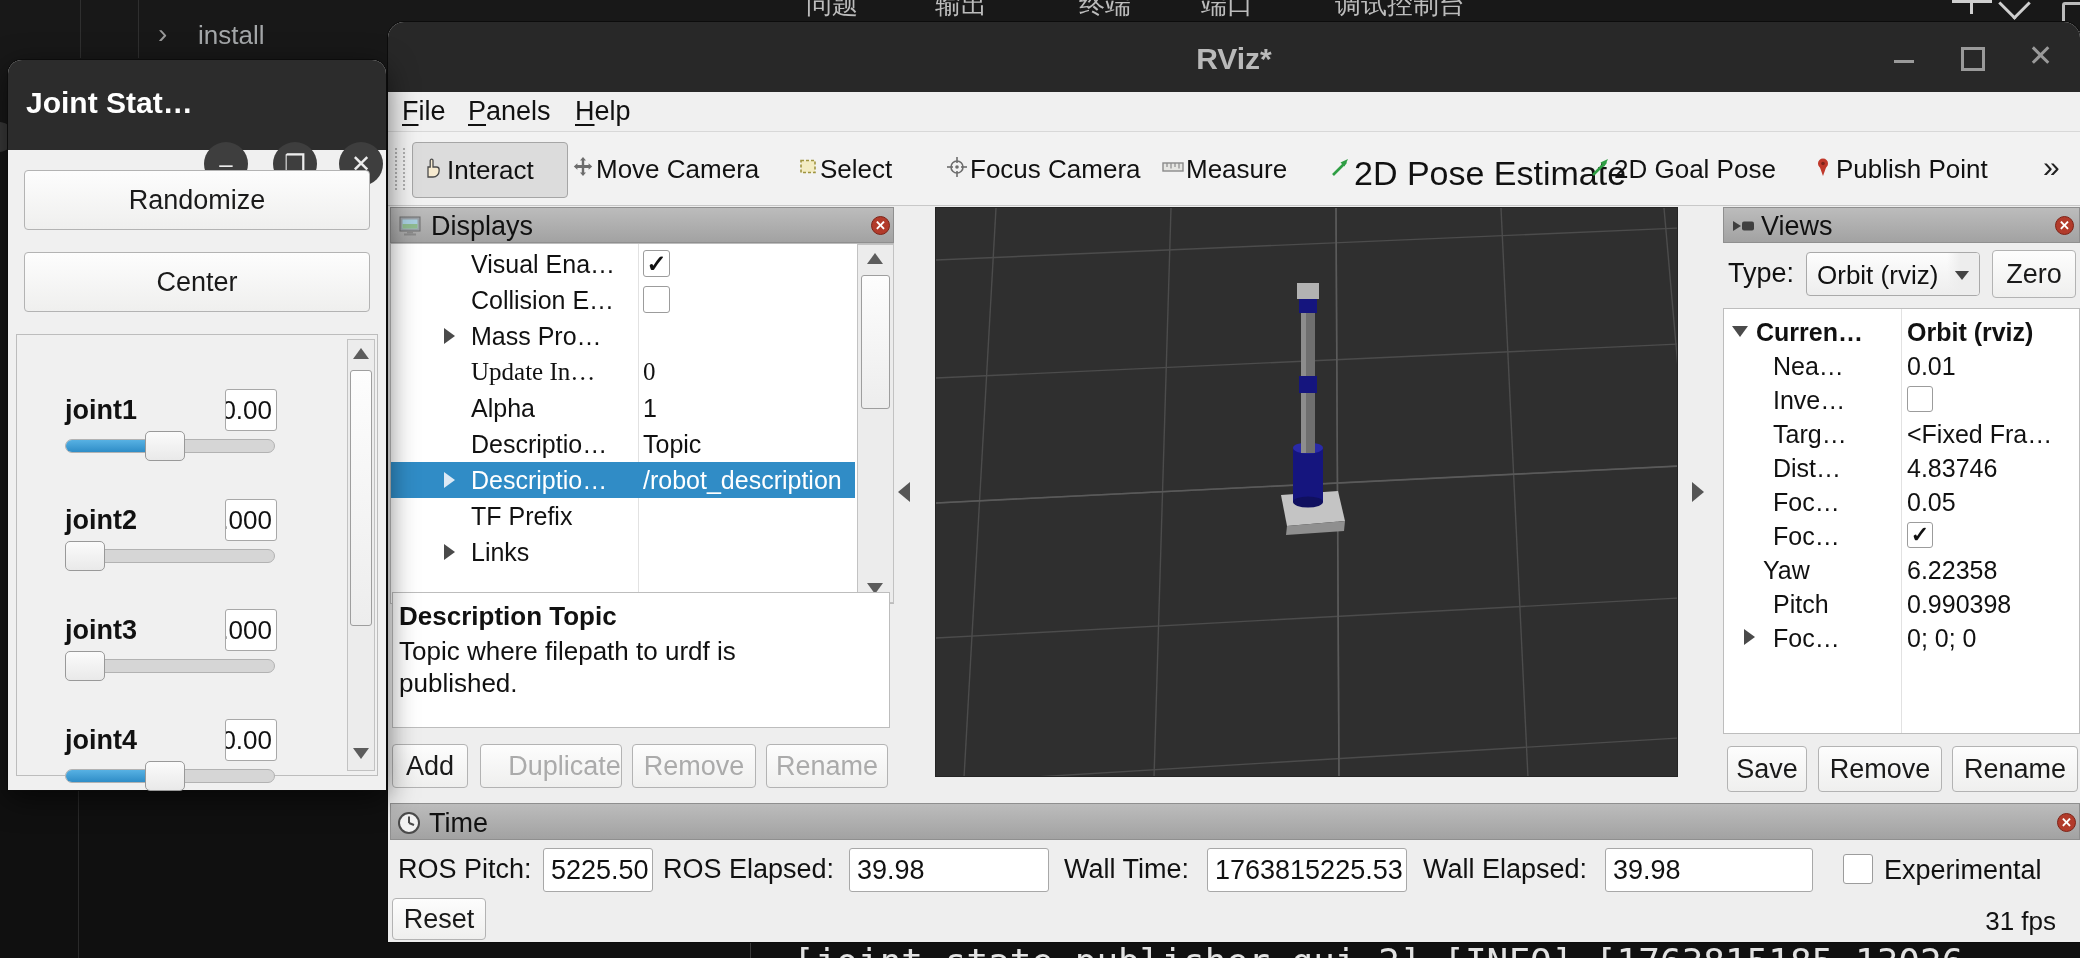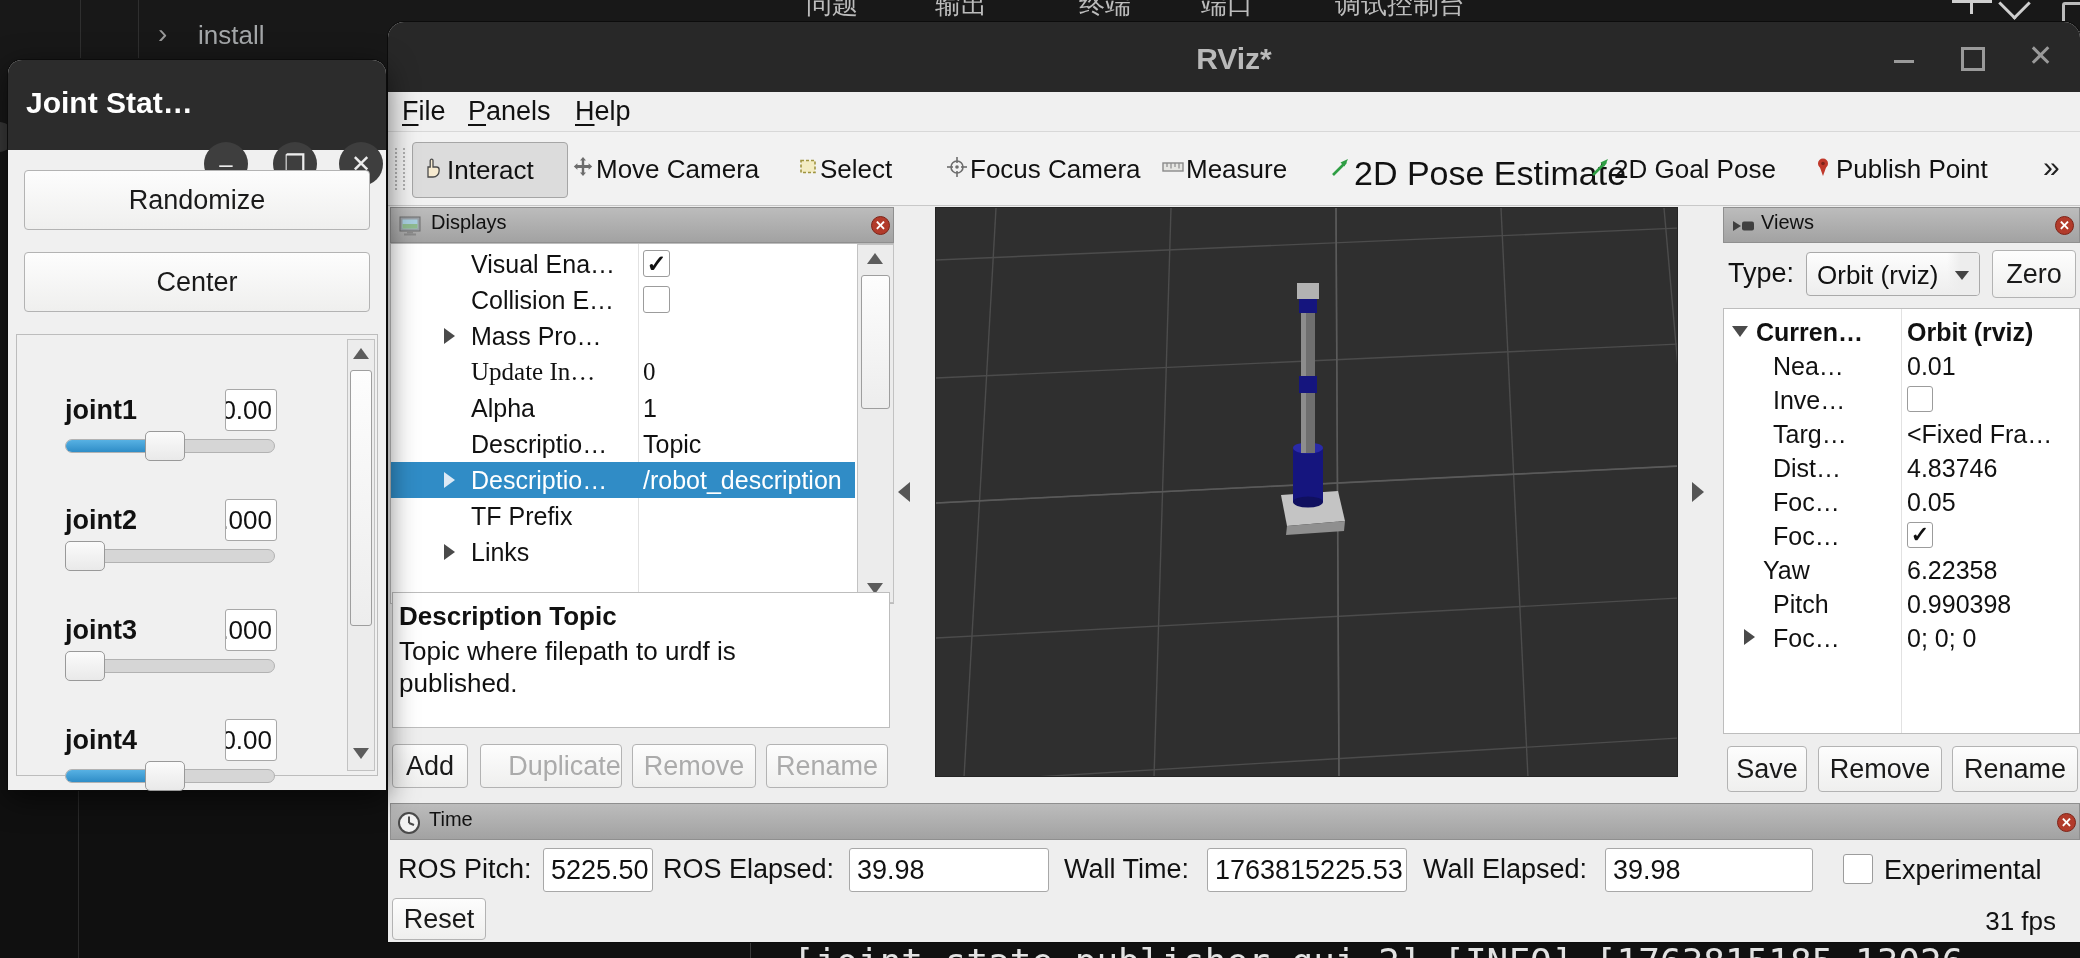--- a/index.html
+++ b/index.html
@@ -19,21 +19,21 @@
   
   .btn{background:linear-gradient(#fdfdfd,#efefee);border:1px solid #b3b3b3;border-radius:4px;
        color:#1a1a1a;text-align:center;box-sizing:border-box;}
   .btn.disabled{color:#ababab;}
   .inputbox{background:#fff;border:1px solid #a8a8a8;border-radius:3px;box-sizing:border-box;
             color:#111;overflow:hidden;}
   .cb{background:#fff;border:1px solid #9c9c9c;border-radius:3px;box-sizing:border-box;
       text-align:center;color:#111;}
   .tri{width:0;height:0;}
   .hdr{background:linear-gradient(#bcbcbc,#a2a2a2);border:1px solid #8f8f8f;box-sizing:border-box;}
-  .hdr-label{color:#111;font-size:20px;}
+  .hdr-label{color:#111;font-size:27px;}
   .redclose{width:19px;height:19px;border-radius:50%;background:#b23b2b;border:1px solid #7e2418;
             color:#fff;font-size:13px;line-height:17px;text-align:center;font-weight:bold;box-sizing:border-box;}
 
   
   #jsw{left:8px;top:60px;width:378px;height:730px;background:#f0f0f0;
        border-radius:14px 14px 0 0;box-shadow:0 0 0 1px #0c0c0c,0 8px 30px rgba(0,0,0,.6);}
   #jsw-titlebar{left:0;top:0;width:378px;height:90px;background:#2c2c2c;border-radius:14px 14px 0 0;}
   #jsw-title{left:18px;top:26px;color:#fff;font-size:30px;font-weight:bold;}
   .jsw-circle{width:44px;height:44px;border-radius:50%;background:#3e3e3e;color:#ececec;
               text-align:center;line-height:44px;font-size:24px;top:82px;}

